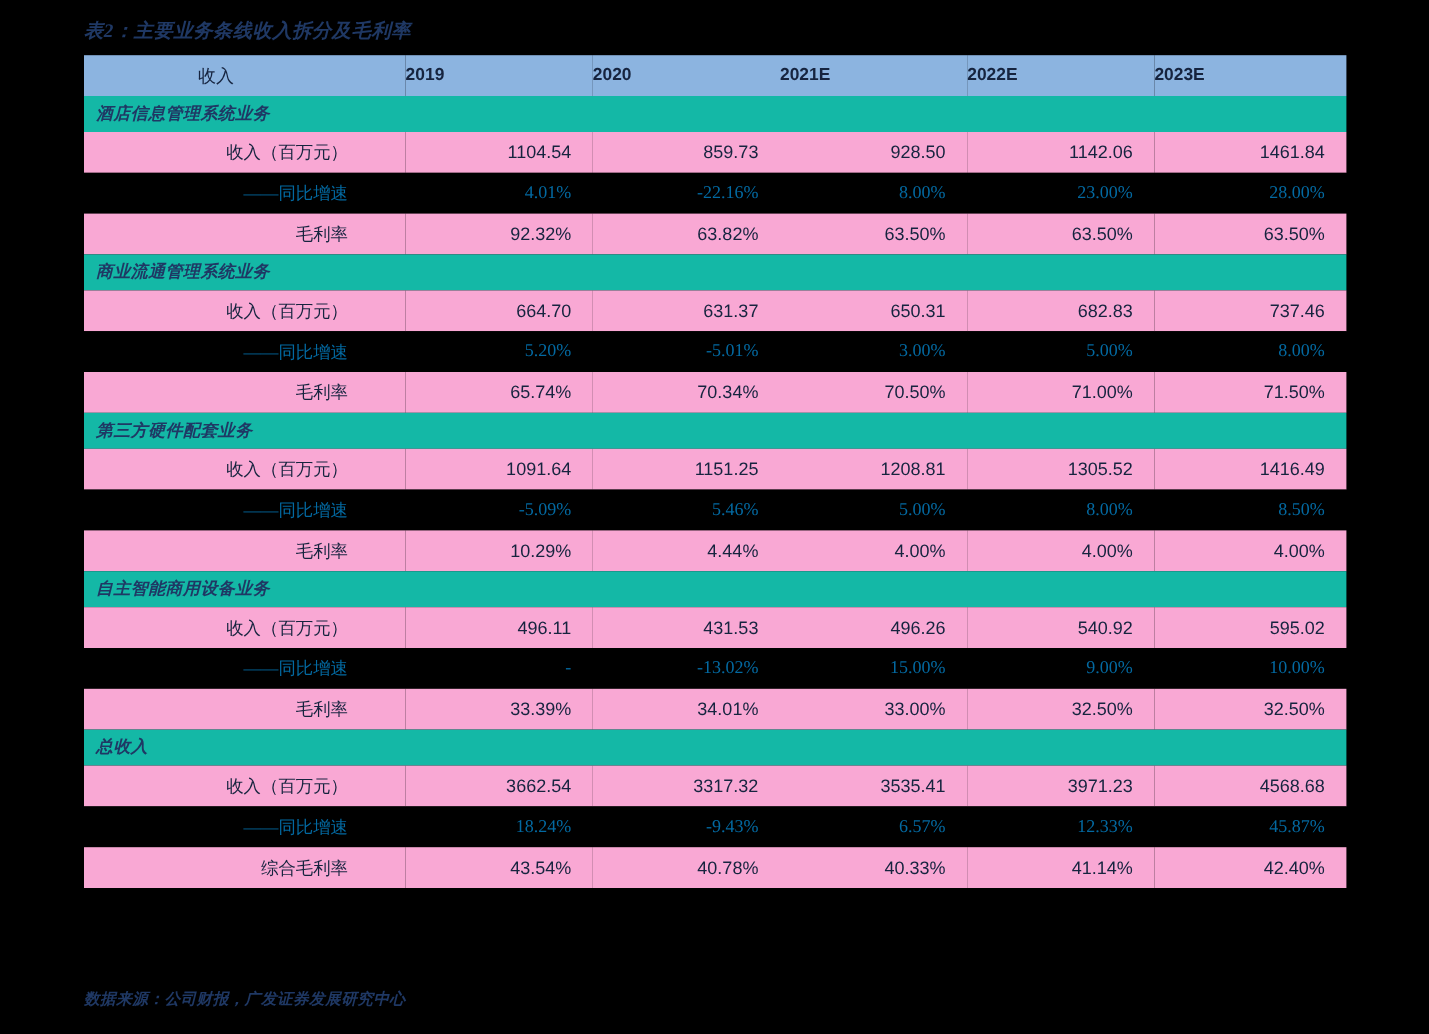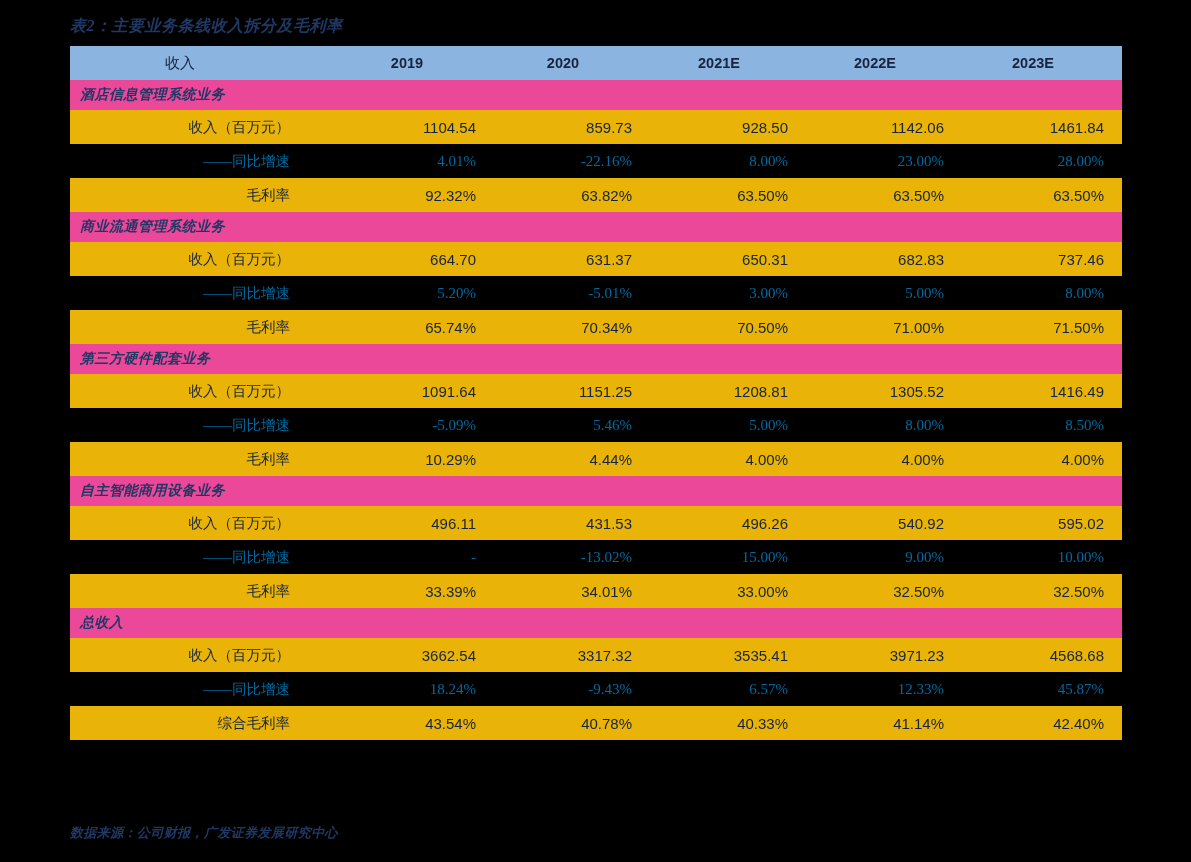--- a/index.html
+++ b/index.html
@@ -61,41 +61,41 @@
     height: 32px;
   }
   thead th.lbl {
     text-align: center;
     font-family: "Liberation Serif", serif;
     font-size: 15px;
     font-weight: normal;
     padding-right: 48px;
   }
   thead th.num {
-    text-align: center;
+    text-align: left;
     padding-right: 18px;
   }
   
   tr.section-row td {
-    background: #ec4899;
+    background: #14b8a6;
     height: 30px;
   }
   td.section-label {
     font-family: "Liberation Serif", serif;
     font-style: italic;
     font-weight: bold;
     font-size: 14px;
     color: #1F3864;
     text-align: left;
     padding-left: 10px;
     letter-spacing: 0.5px;
     white-space: nowrap;
   }
   
-  tr.shade td { background: #eab308; margin-top: 35px; }
+  tr.shade td { background: #f9a8d4; margin-top: 35px; }
   tr.dark td  { background: #000000; }
 
   td.rowlabel {
     font-family: "Liberation Serif", serif;
     font-size: 14.5px;
     color: #16243F;
     text-align: right;
     padding-right: 48px;
     white-space: nowrap;
   }

